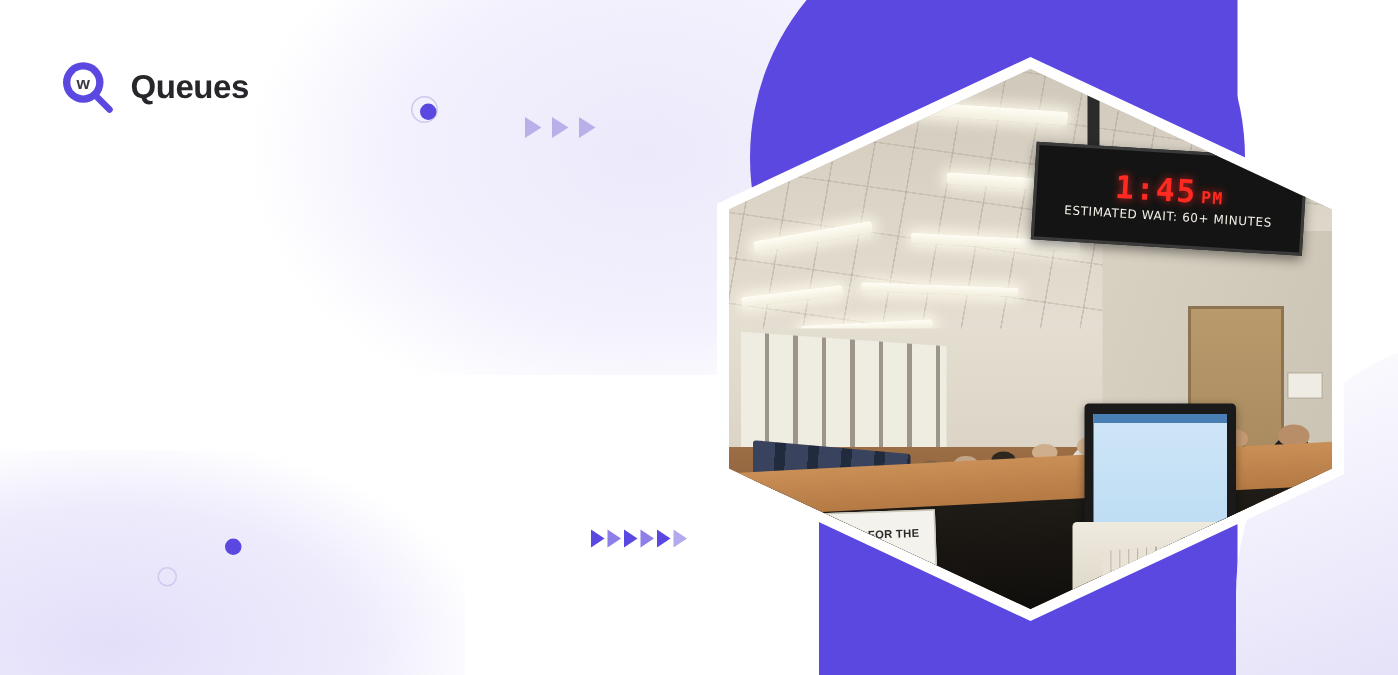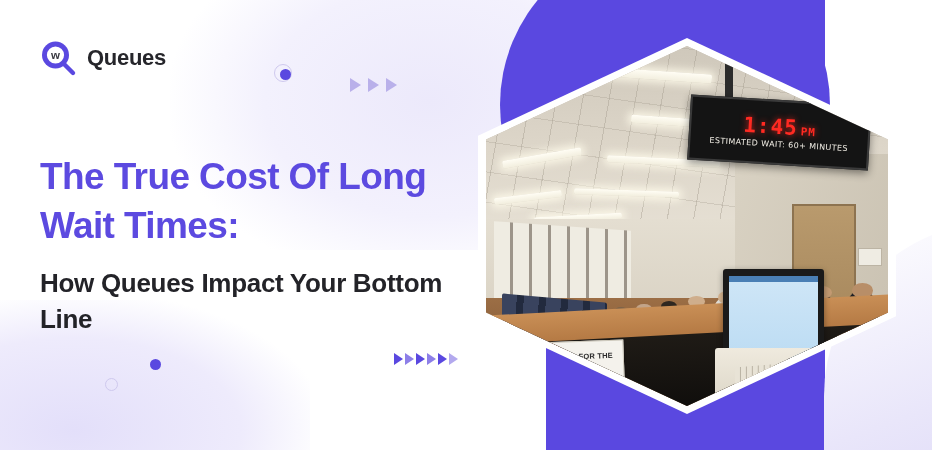--- a/index.html
+++ b/index.html
@@ -385,22 +385,20 @@
         <circle cx="17.5" cy="17" r="13.5" fill="#5a48e0"></circle>
         <circle cx="17.5" cy="17" r="8.6" fill="#ffffff"></circle>
         <circle cx="17.5" cy="17" r="8.6" fill="none" stroke="#5a48e0" stroke-width="0"></circle>
         <text x="17.5" y="21.4" text-anchor="middle" font-family="Liberation Sans, sans-serif" font-size="11.5" font-weight="bold" fill="#3a3a42">w</text>
         <line x1="25" y1="25" x2="35" y2="35" stroke="#5a48e0" stroke-width="4.4" stroke-linecap="round"></line>
       </svg>
     </span>
     <span class="logo-text">Queues</span>
   </div>
 
-  <h1 class="headline">The True Cost Of Long Wait Times:</h1>
-  <h2 class="subhead">How Queues Impact Your Bottom Line</h2>
 
   <div class="hex-outer">
     <div class="hex-inner">
       <div class="scene">
 
         <div class="ceiling">
           <div class="ceiling-grid"></div>
         </div>
 
         <div class="tube" style="left:30%; top:7%;  width:26%; height:2.4%; transform:rotate(4deg);"></div>

